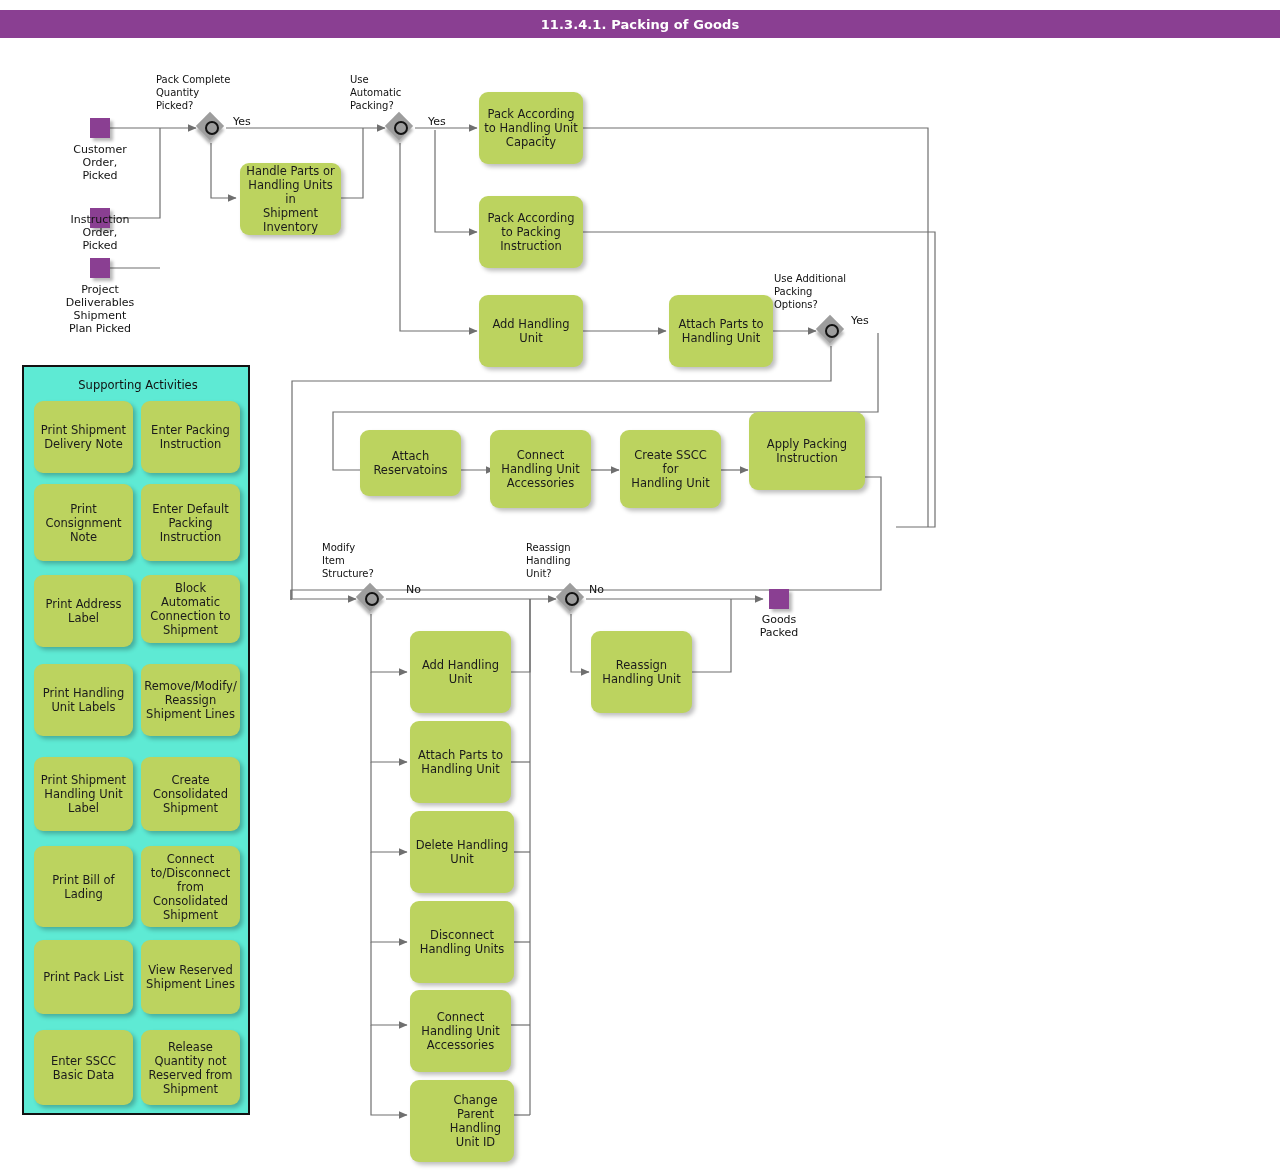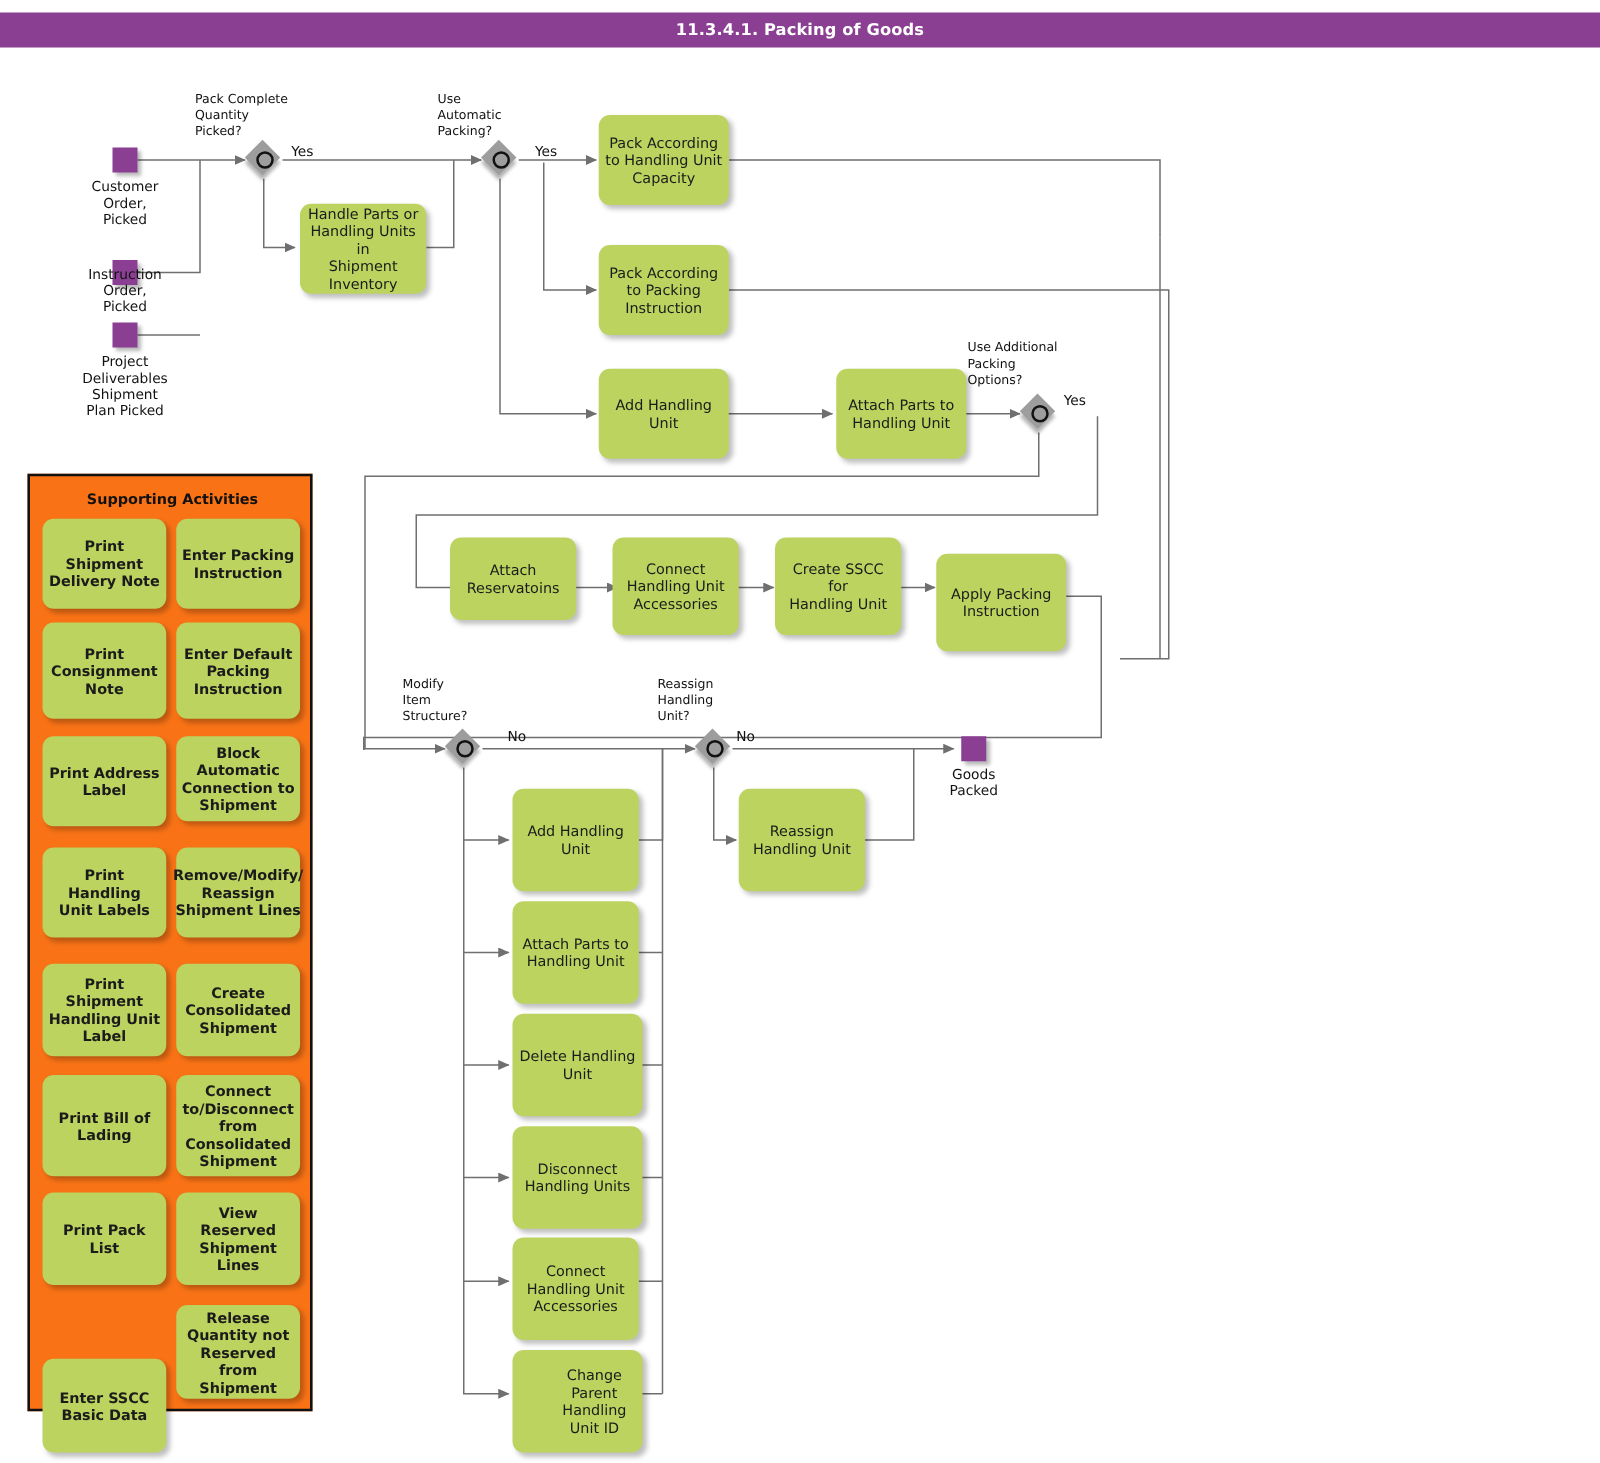--- a/index.html
+++ b/index.html
@@ -63,22 +63,22 @@
   }
   .gw-label{
     position:absolute;font-size:10px;line-height:13px;
     color:#111;white-space:pre-line;
   }
   .flow-label{
     position:absolute;font-size:11px;color:#111;line-height:13px;
   }
   
   #support-panel{
-    position:absolute;left:22px;top:379px;width:228px;height:750px;
-    border:2px solid #111;background:#f97316;box-sizing:border-box;font-weight:bold;
+    position:absolute;left:22px;top:365px;width:228px;height:750px;
+    border:2px solid #111;background:#5eead4;box-sizing:border-box;
   }
   #support-title{
     position:absolute;left:0;top:11px;width:228px;text-align:center;
     font-size:11.5px;color:#111;
   }
   .sup-box{
     position:absolute;width:99px;
     background:#bcd35f;border-radius:9px;
     box-shadow:3px 3px 4px rgba(0,0,0,.25);
     display:flex;align-items:center;justify-content:center;text-align:center;
@@ -251,21 +251,21 @@
   <div class="task" style="left:360px;top:430px;width:101px;height:66px;">Attach
 Reservatoins</div>
 
   <div class="task" style="left:490px;top:430px;width:101px;height:78px;">Connect
 Handling Unit
 Accessories</div>
 
   <div class="task" style="left:620px;top:430px;width:101px;height:78px;">Create SSCC for
 Handling Unit</div>
 
-  <div class="task" style="left:749px;top:443px;width:104px;height:78px;">Apply Packing
+  <div class="task" style="left:749px;top:412px;width:116px;height:78px;">Apply Packing
 Instruction</div>
 
   <div class="task" style="left:410px;top:631px;width:101px;height:82px;">Add Handling
 Unit</div>
 
   <div class="task" style="left:410px;top:721px;width:101px;height:82px;">Attach Parts to
 Handling Unit</div>
 
   <div class="task" style="left:410px;top:811px;width:104px;height:82px;">Delete Handling
 Unit</div>
@@ -322,21 +322,21 @@
     <div class="sup-box" style="left:117px;top:479px;height:81px;">Connect
 to/Disconnect
 from
 Consolidated
 Shipment</div>
 
     <div class="sup-box" style="left:10px;top:573px;height:74px;">Print Pack List</div>
     <div class="sup-box" style="left:117px;top:573px;height:74px;">View Reserved
 Shipment Lines</div>
 
-    <div class="sup-box" style="left:10px;top:663px;height:75px;margin-top:43px;">Enter SSCC
+    <div class="sup-box" style="left:10px;top:663px;height:75px;">Enter SSCC
 Basic Data</div>
     <div class="sup-box" style="left:117px;top:663px;height:75px;">Release
 Quantity not
 Reserved from
 Shipment</div>
   </div>
 
 </div>
 
 </body></html>

